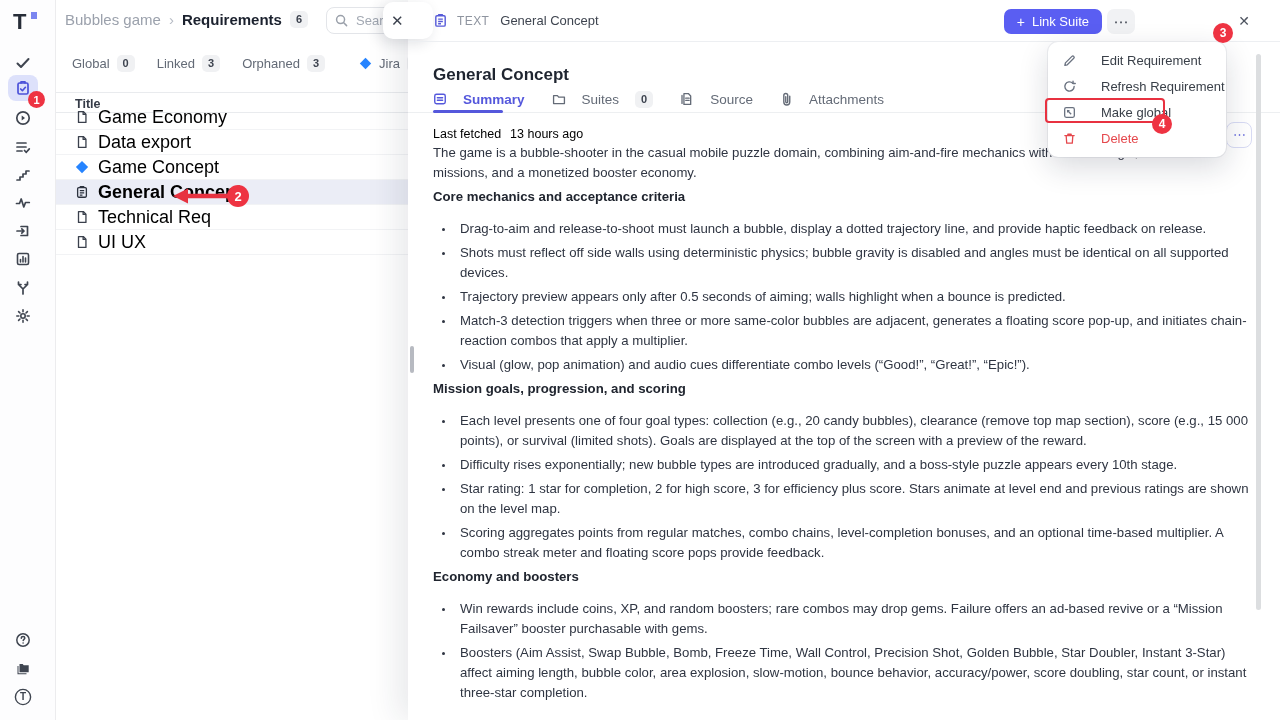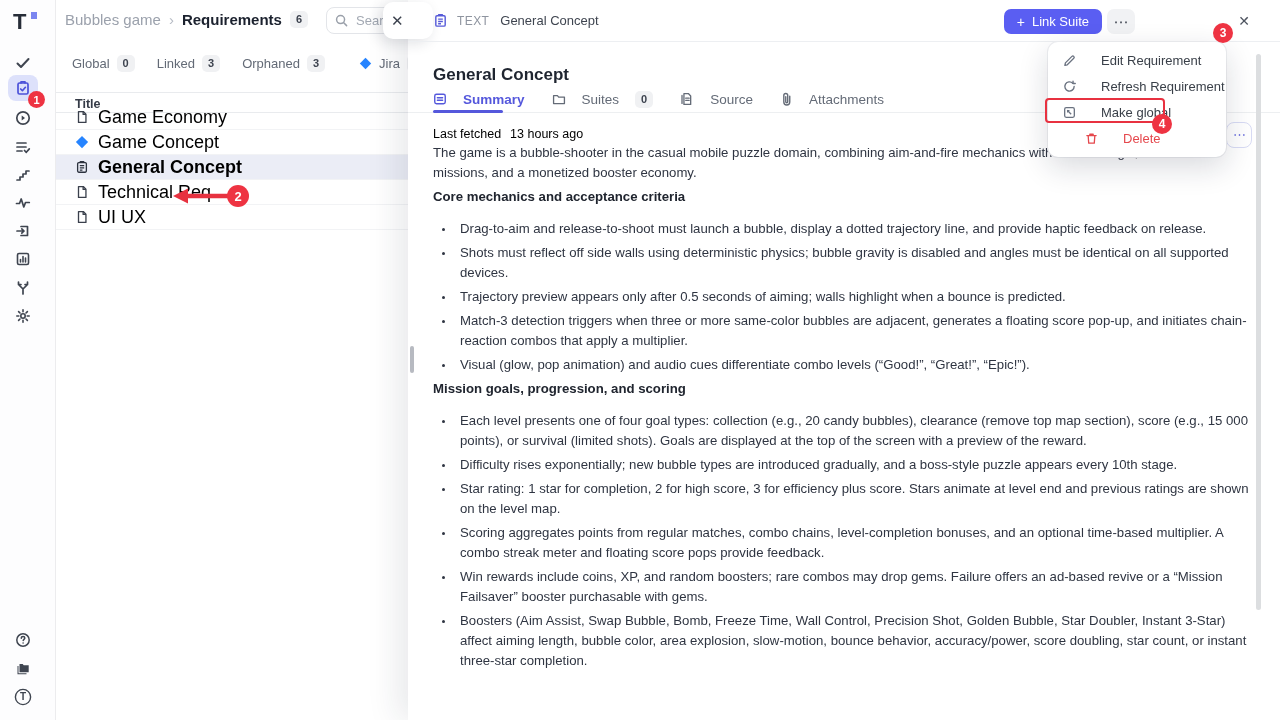--- a/index.html
+++ b/index.html
@@ -90,21 +90,21 @@
 
   .v-scrollbar { position: absolute; left: 1256px; top: 54px; width: 5px; height: 556px; background: #dcdee0; border-radius: 3px; z-index: 30; cursor: pointer; }
   .resize-handle { position: absolute; left: 410px; top: 346px; width: 4px; height: 27px; background: #b7bac1; border-radius: 2px; z-index: 30; cursor: ew-resize; }
 
   
   .menu { position: absolute; left: 1048px; top: 42px; width: 178px; background: #fff; border-radius: 10px;
           box-shadow: 0 10px 30px rgba(20,25,50,.16), 0 0 0 1px #f0f1f3; padding: 5px 0 6px; z-index: 40; }
   .menu-item { height: 26px; display: flex; align-items: center; gap: 25px; padding-left: 14px;
                font-size: 13px; color: #3a4049; cursor: pointer; }
   .menu-item .mi { color: #6a7280; display: flex; width: 14px; justify-content: center; }
-  .menu-item.danger { color: #e5484d; margin-left: 22px; }
+  .menu-item.danger { color: #e5484d; }
   .menu-item.danger .mi { color: #e5484d; }
 
   
   .ann { z-index: 60; }
   .ann-badge { position: absolute; background: #ee3342; color: #fff; border-radius: 50%;
                display: flex; align-items: center; justify-content: center; font-weight: 700; }
   .ann-rect { position: absolute; left: 1045px; top: 98px; width: 120px; height: 25px;
               border: 2.5px solid #e83140; border-radius: 4px; z-index: 55; }
   .ann-arrow { position: absolute; left: 172px; top: 186px; z-index: 55; }
 </style>
@@ -248,20 +248,27 @@
       <span>Title</span>
     </div>
 
     <div class="rows">
       <div class="req-row">
         <svg width="14" height="14" viewBox="0 0 16 16" fill="none" stroke="#3a404c" stroke-width="1.5" stroke-linejoin="round">
             <path d="M4 1.8h5.5l3 3v9.4H4z"></path>
             <path d="M9.3 1.8v3.2h3.2"></path>
           </svg>
         <span class="ttl">Game Economy</span>
+      </div>
+      <div class="req-row">
+        <svg width="14" height="14" viewBox="0 0 16 16" fill="none" stroke="#3a404c" stroke-width="1.5" stroke-linejoin="round">
+            <path d="M4 1.8h5.5l3 3v9.4H4z"></path>
+            <path d="M9.3 1.8v3.2h3.2"></path>
+          </svg>
+        <span class="ttl">Data export</span>
       </div>
       <div class="req-row">
         <svg width="14" height="14" viewBox="0 0 16 16">
             <path d="M8 1 15 8 8 15 1 8Z" fill="#2684ff"></path>
           </svg>
         <span class="ttl">Game Concept</span>
       </div>
       <div class="req-row selected">
         <svg width="14" height="14" viewBox="0 0 16 16" fill="none" stroke="#2c323e" stroke-width="1.5" stroke-linejoin="round">
             <rect x="3" y="3" width="10" height="11" rx="1.3"></rect>
@@ -378,20 +385,21 @@
       </ul>
 
       <h4>Mission goals, progression, and scoring</h4>
       <ul>
         <li>Each level presents one of four goal types: collection (e.g., 20 candy bubbles), clearance (remove top map section), score (e.g., 15 000 points), or survival (limited shots). Goals are displayed at the top of the screen with a preview of the reward.</li>
         <li>Difficulty rises exponentially; new bubble types are introduced gradually, and a boss-style puzzle appears every 10th stage.</li>
         <li>Star rating: 1 star for completion, 2 for high score, 3 for efficiency plus score. Stars animate at level end and previous ratings are shown on the level map.</li>
         <li>Scoring aggregates points from regular matches, combo chains, level-completion bonuses, and an optional time-based multiplier. A combo streak meter and floating score pops provide feedback.</li>
       </ul>
 
+      <h4>Economy and boosters</h4>
       <ul>
         <li>Win rewards include coins, XP, and random boosters; rare combos may drop gems. Failure offers an ad-based revive or a “Mission Failsaver” booster purchasable with gems.</li>
         <li>Boosters (Aim Assist, Swap Bubble, Bomb, Freeze Time, Wall Control, Precision Shot, Golden Bubble, Star Doubler, Instant 3-Star) affect aiming length, bubble color, area explosion, slow-motion, bounce behavior, accuracy/power, score doubling, star count, or instant three-star completion.</li>
 
       </ul>
 
     </article>
   </section>
 
   <div class="v-scrollbar"></div>

